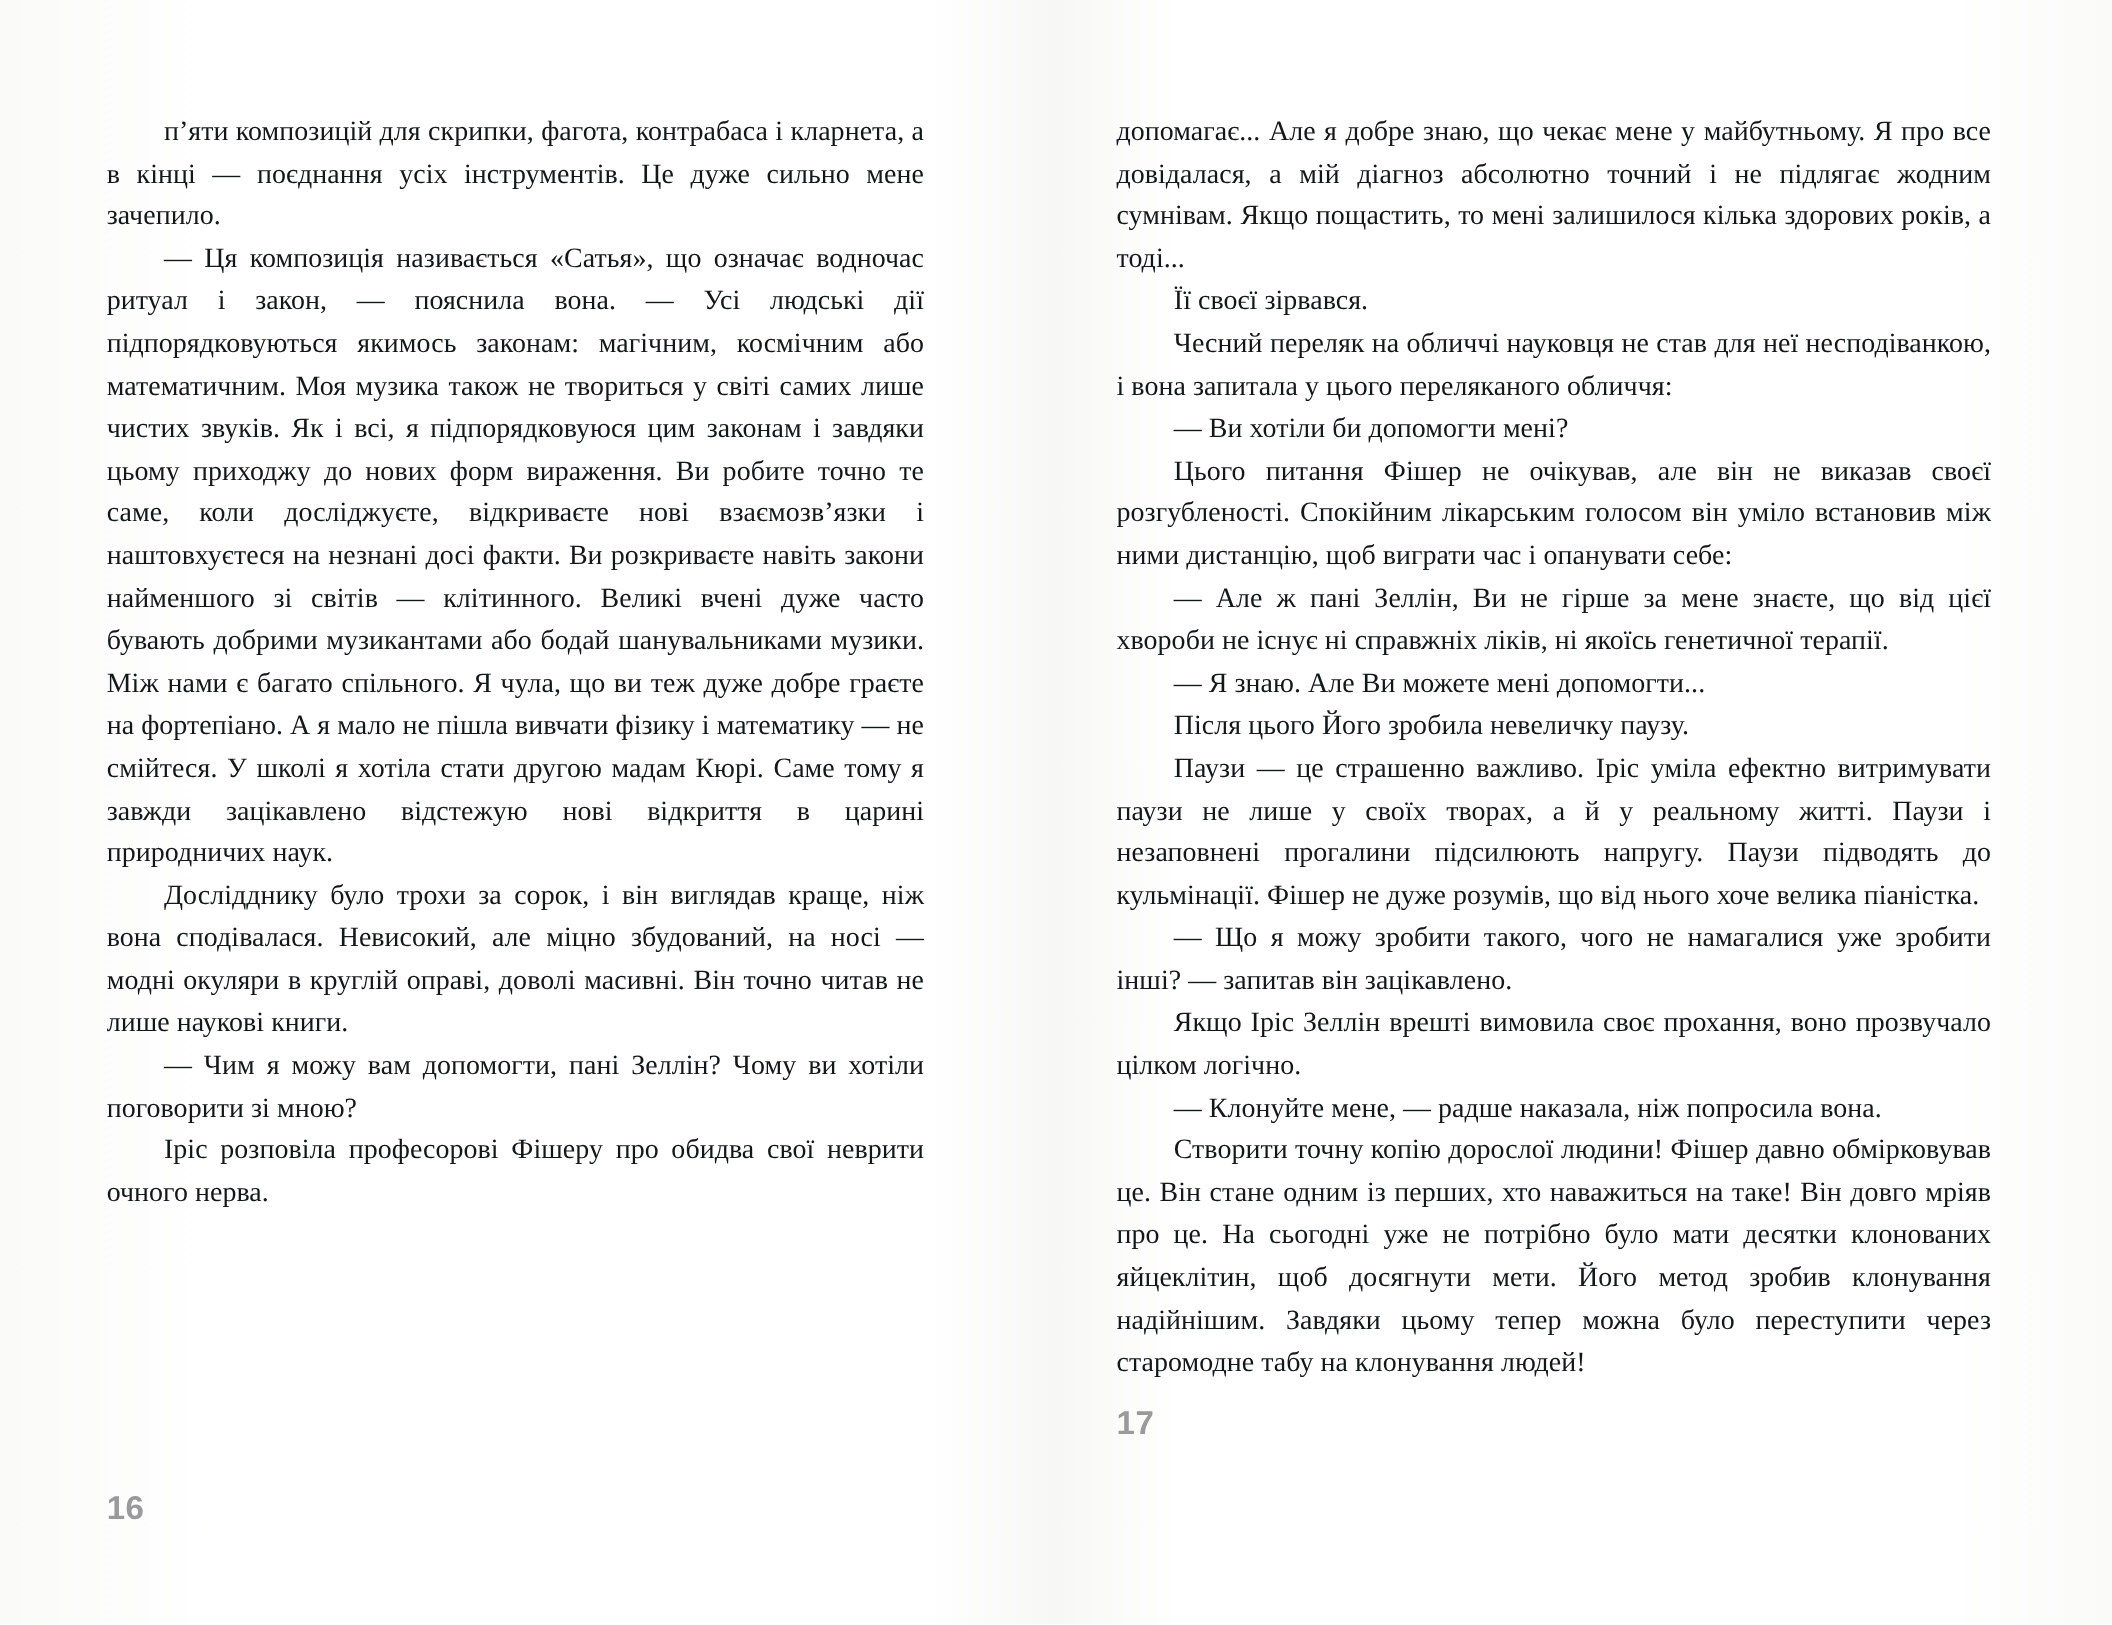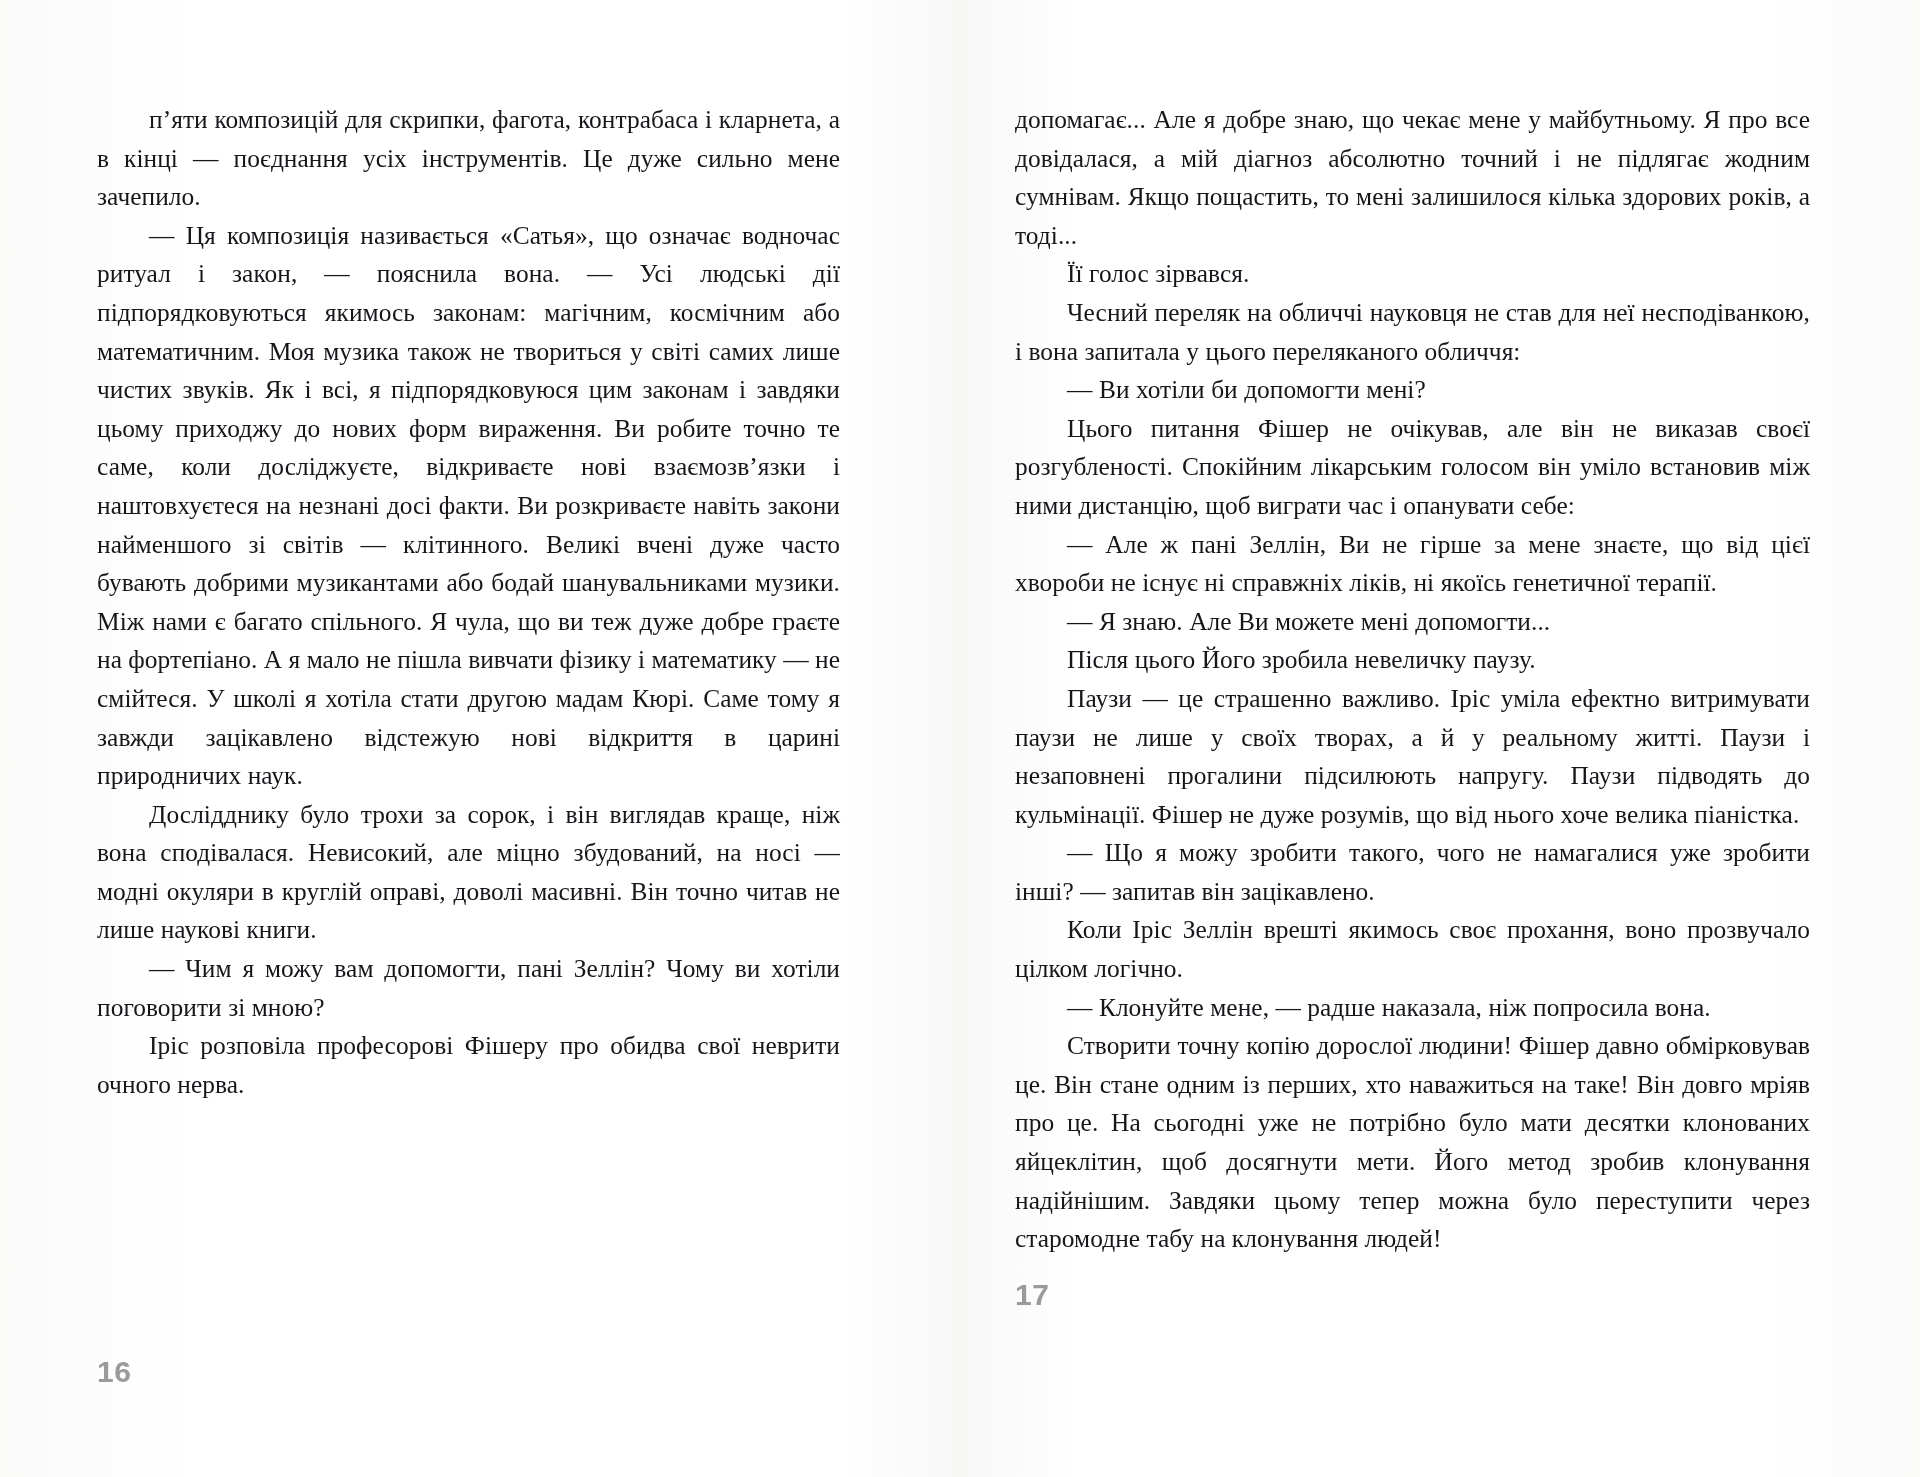--- a/index.html
+++ b/index.html
@@ -100,29 +100,29 @@
       <p class="para">Дослідднику було трохи за сорок, і він виглядав краще, ніж вона сподівалася. Невисокий, але міцно збудований, на носі — модні окуляри в круглій оправі, доволі масивні. Він точно читав не лише наукові книги.</p>
       <p class="para">— Чим я можу вам допомогти, пані Зеллін? Чому ви хотіли поговорити зі мною?</p>
       <p class="para">Іріс розповіла професорові Фішеру про обидва свої неврити очного нерва.</p>
     </div>
     <div class="page-number">16</div>
   </div>
 
   <div class="page page-right">
     <div class="text-block">
       <p class="para no-indent">допомагає... Але я добре знаю, що чекає мене у майбутньому. Я про все довідалася, а мій діагноз абсолютно точний і не підлягає жодним сумнівам. Якщо пощастить, то мені залишилося кілька здорових років, а тоді...</p>
-      <p class="para">Її голос зірвався.</p>
+      <p class="para">Її своєї зірвався.</p>
       <p class="para">Чесний переляк на обличчі науковця не став для неї несподіванкою, і вона запитала у цього переляканого обличчя:</p>
       <p class="para">— Ви хотіли би допомогти мені?</p>
       <p class="para">Цього питання Фішер не очікував, але він не виказав своєї розгубленості. Спокійним лікарським голосом він уміло встановив між ними дистанцію, щоб виграти час і опанувати себе:</p>
       <p class="para">— Але ж пані Зеллін, Ви не гірше за мене знаєте, що від цієї хвороби не існує ні справжніх ліків, ні якоїсь генетичної терапії.</p>
       <p class="para">— Я знаю. Але Ви можете мені допомогти...</p>
       <p class="para">Після цього Його зробила невеличку паузу.</p>
       <p class="para">Паузи — це страшенно важливо. Іріс уміла ефектно витримувати паузи не лише у своїх творах, а й у реальному житті. Паузи і незаповнені прогалини підсилюють напругу. Паузи підводять до кульмінації. Фішер не дуже розумів, що від нього хоче велика піаністка.</p>
       <p class="para">— Що я можу зробити такого, чого не намагалися уже зробити інші? — запитав він зацікавлено.</p>
-      <p class="para">Коли Іріс Зеллін врешті якимось своє прохання, воно прозвучало цілком логічно.</p>
+      <p class="para">Якщо Іріс Зеллін врешті вимовила своє прохання, воно прозвучало цілком логічно.</p>
       <p class="para">— Клонуйте мене, — радше наказала, ніж попросила вона.</p>
       <p class="para">Створити точну копію дорослої людини! Фішер давно обмірковував це. Він стане одним із перших, хто наважиться на таке! Він довго мріяв про це. На сьогодні уже не потрібно було мати десятки клонованих яйцеклітин, щоб досягнути мети. Його метод зробив клонування надійнішим. Завдяки цьому тепер можна було переступити через старомодне табу на клонування людей!</p>
     </div>
     <div class="page-number right-num">17</div>
   </div>
 
 </div>
 
 </body></html>

